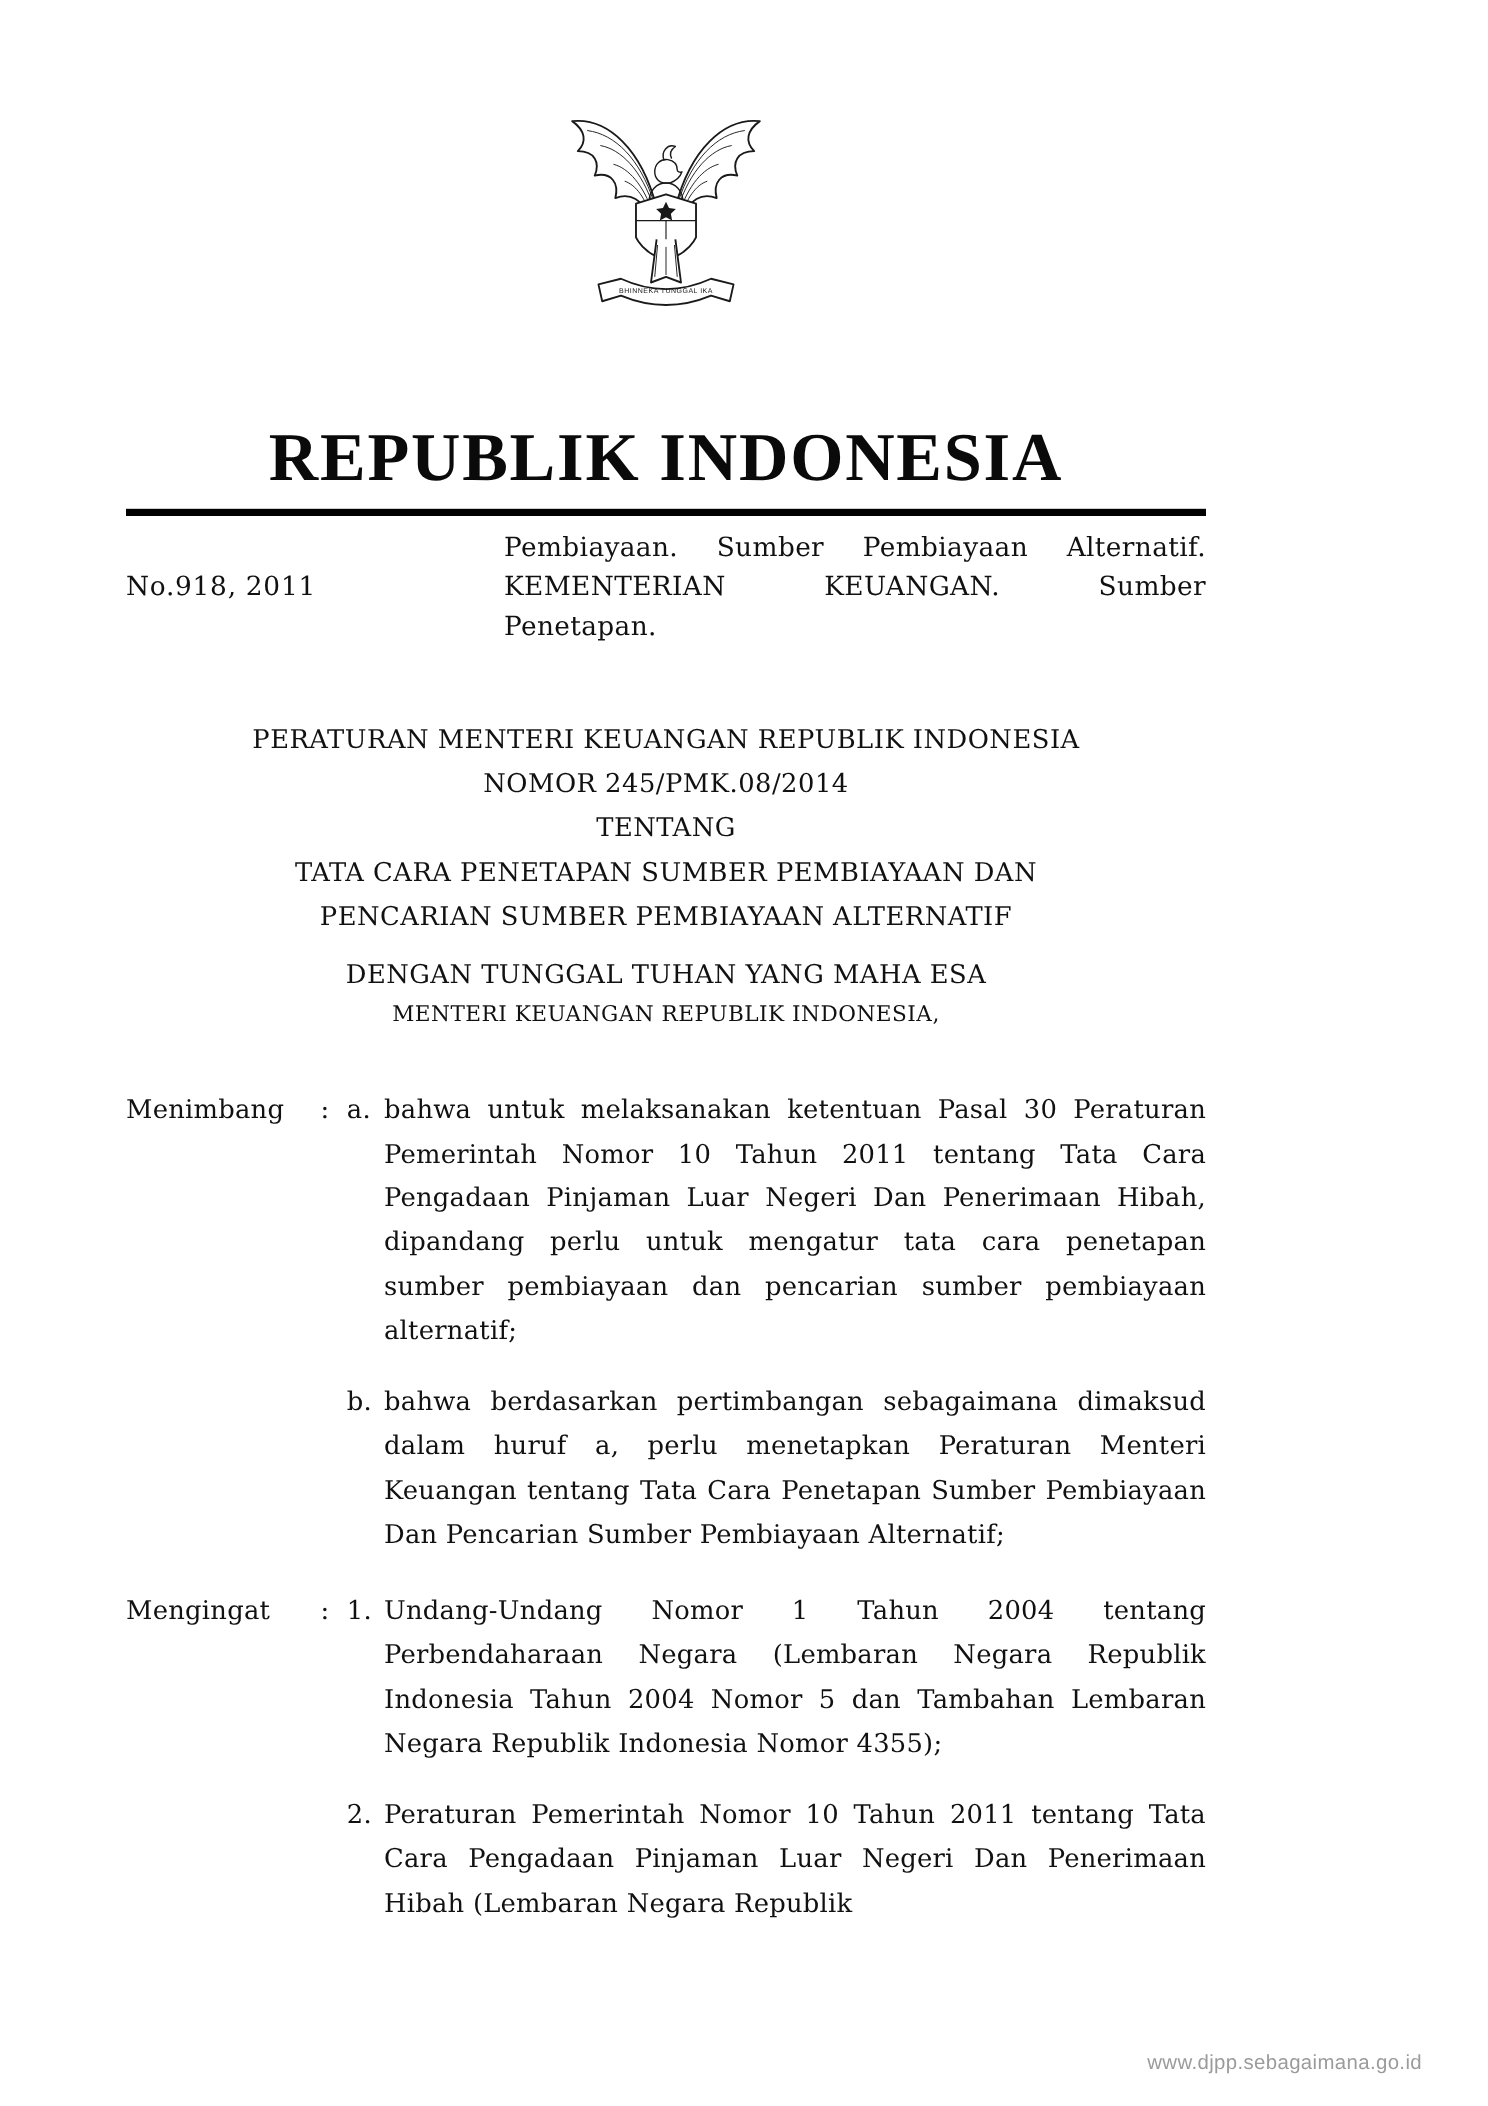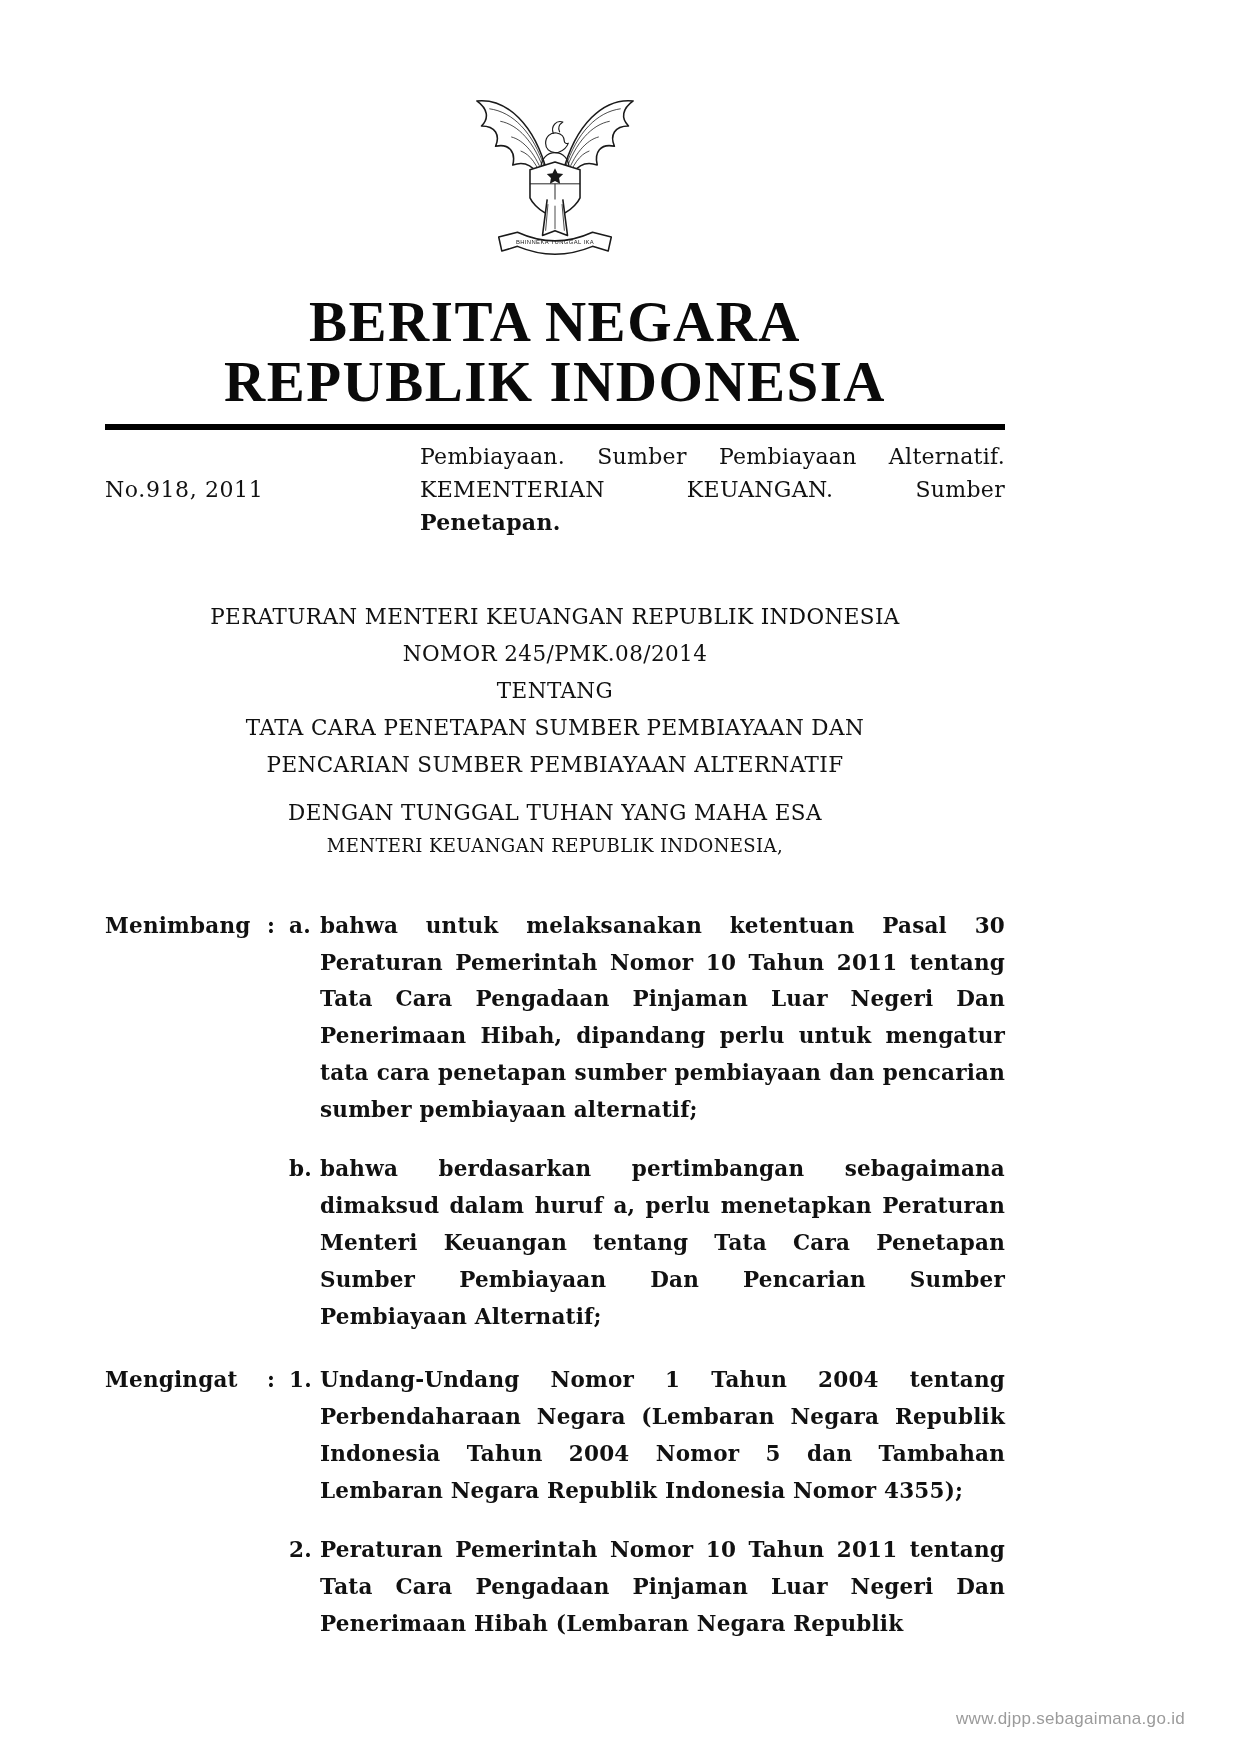--- a/index.html
+++ b/index.html
@@ -26,29 +26,29 @@
     line-height:1.05;
     letter-spacing:1.5px;
     margin-top:20px;
     color:#0a0a0a;
   }
   .rule { height:6px; background:#000000; margin-top:12px; }
   .issue-row { display:flex; margin-top:10px; font-size:22px; line-height:1.5;align-items:center; }
   .issue-no { width:315px; flex:0 0 auto; letter-spacing:0.6px; }
   .abstract { width:585px; letter-spacing:0.3px; }
   .abstract .jline { text-align:justify; text-align-last:justify; }
-  .abstract .jline.last { text-align:justify; text-align-last:left;font-weight:bold; }
+  .abstract .jline.last { text-align:justify; text-align-last:left; }
   .reg-title {
     margin-top:60px; text-align:center;
     font-size:21.5px; line-height:1.72; letter-spacing:0.4px;
   }
   .invocation { margin-top:16px; text-align:center; font-size:21.5px; letter-spacing:0.4px; }
   .authority  { margin-top:10px; text-align:center; font-size:18px; letter-spacing:0.4px; }
   .clauses { margin-top:52px; font-size:21.5px; line-height:1.72; letter-spacing:0.2px; }
-  .clause { display:flex;font-weight:bold; }
+  .clause { display:flex; }
   .clause + .clause { margin-top:26px; }
   .clause-label { width:162px; flex:0 0 auto; }
   .clause-colon { width:22px; flex:0 0 auto; }
   .clause-items { flex:1; }
   .item { display:flex; }
   .item + .item { margin-top:22px; }
   .item .marker { width:31px; flex:0 0 auto; }
   .item .text { flex:1; text-align:justify; }
   .watermark {
     position:absolute; right:55px; bottom:26px;
@@ -94,21 +94,21 @@
             <path d="M101 158 L98 192 M110 160 L110 190 M119 158 L122 192" stroke-width="1"></path>
           </g>
           <path d="M38 200 L62 194 Q110 216 158 194 L182 200 L178 218 L158 212 Q110 232 62 212 L42 218 Z" fill="#ffffff"></path>
         </g>
         <path d="M110 112 l3.2 6.6 7.3 1 -5.3 5.1 1.3 7.2 -6.5 -3.4 -6.5 3.4 1.3 -7.2 -5.3 -5.1 7.3 -1 Z" fill="#181818"></path>
         <text x="110" y="209" text-anchor="middle" font-family="Liberation Sans, sans-serif" font-size="7.5" letter-spacing="0.5" fill="#1a1a1a">BHINNEKA TUNGGAL IKA</text>
       </svg>
     </div>
 
     <h1 class="gazette-title">
-      <span>BERITA NEGARA</span><br>
+      <br>
       <span>REPUBLIK INDONESIA</span>
     </h1>
 
     <div class="rule"></div>
 
     <div class="issue-row">
       <div class="issue-no">No.918, 2011</div>
       <div class="abstract">
         <div class="jline">Pembiayaan. Sumber Pembiayaan Alternatif.</div>
         <div class="jline">KEMENTERIAN KEUANGAN. Sumber</div>

